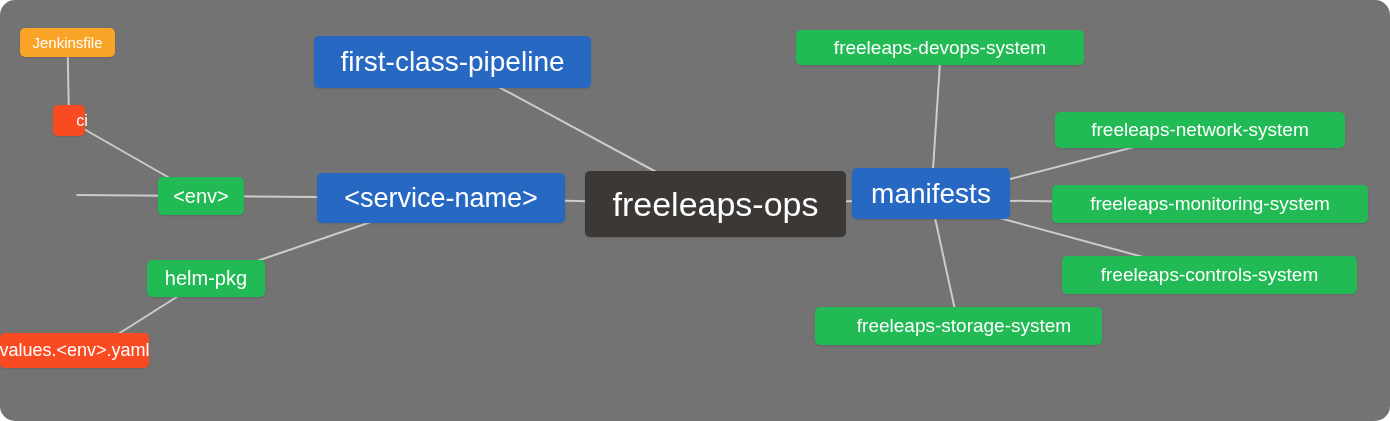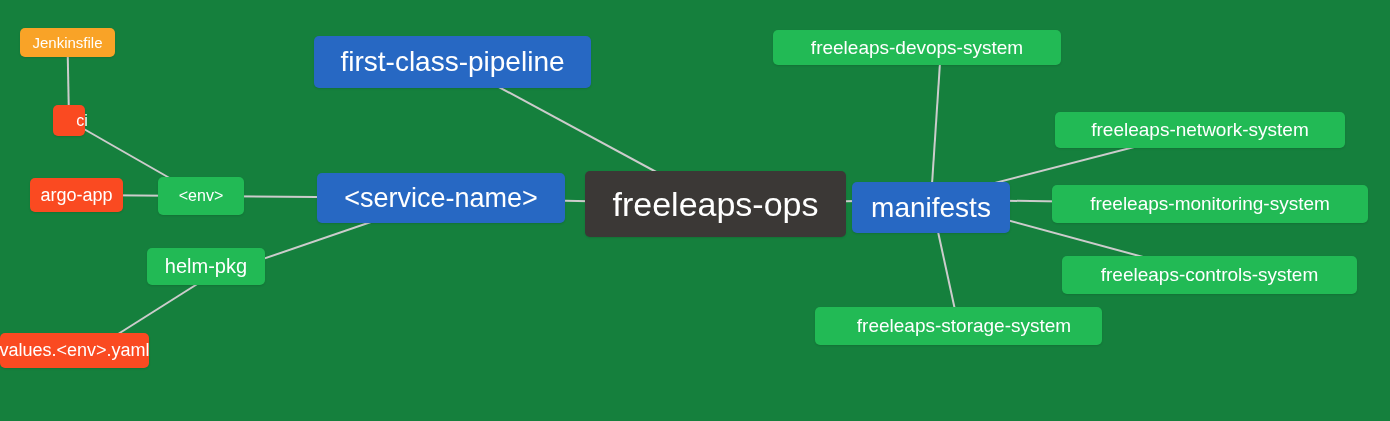--- a/index.html
+++ b/index.html
@@ -34,45 +34,44 @@
     white-space: nowrap;
     box-sizing: border-box;
     box-shadow: 0 1px 2px rgba(0,0,0,0.12);
     cursor: default;
     user-select: none;
   }
 </style>
 </head>
 <body>
 
-<div class="canvas" style="background: #15803d;">
+<div class="canvas" style="background: #737373; border-radius: 15px;">
   <svg class="edge-layer" width="1390" height="421" viewBox="0 0 1390 421">
       <line x1="67.5" y1="42.5" x2="69" y2="120.5" stroke="#cccccc" stroke-width="2"></line>
       <line x1="69" y1="120.5" x2="201" y2="196" stroke="#cccccc" stroke-width="2"></line>
       <line x1="76.5" y1="195" x2="201" y2="196" stroke="#cccccc" stroke-width="2"></line>
       <line x1="201" y1="196" x2="441" y2="198" stroke="#cccccc" stroke-width="2"></line>
       <line x1="206" y1="278.5" x2="441" y2="198" stroke="#cccccc" stroke-width="2"></line>
       <line x1="92" y1="350.5" x2="206" y2="278.5" stroke="#cccccc" stroke-width="2"></line>
       <line x1="441" y1="198" x2="715.5" y2="204" stroke="#cccccc" stroke-width="2"></line>
       <line x1="452.5" y1="62" x2="715.5" y2="204" stroke="#cccccc" stroke-width="2"></line>
       <line x1="715.5" y1="204" x2="931" y2="199.5" stroke="#cccccc" stroke-width="2"></line>
       <line x1="931" y1="199.5" x2="941" y2="47.5" stroke="#cccccc" stroke-width="2"></line>
       <line x1="931" y1="199.5" x2="1200" y2="130" stroke="#cccccc" stroke-width="2"></line>
       <line x1="931" y1="199.5" x2="1210" y2="204" stroke="#cccccc" stroke-width="2"></line>
       <line x1="931" y1="199.5" x2="1209.5" y2="275" stroke="#cccccc" stroke-width="2"></line>
       <line x1="931" y1="199.5" x2="958.5" y2="326" stroke="#cccccc" stroke-width="2"></line>
     </svg>
 <div class="node" style="left: 20px; top: 28px; width: 95px; height: 29px; font-size: 15px; background: rgb(249, 163, 39); color: rgb(255, 255, 255);">Jenkinsfile</div>
     <div class="node" style="left: 53px; top: 105px; width: 32px; height: 31px; font-size: 16px; background: rgb(250, 74, 33); color: rgb(255, 255, 255); padding-left: 26px;">ci</div>
-    <div class="node" style="left: 30px; top: 178px; width: 93px; height: 34px; font-size: 18px; background: rgb(250, 74, 33); color: rgb(255, 255, 255);">argo-app</div>
-    <div class="node" style="left: 158px; top: 177px; width: 86px; height: 38px; font-size: 16px; background: rgb(34, 186, 85); color: rgb(255, 255, 255);">&lt;env&gt;</div>
-    <div class="node" style="left: 147px; top: 248px; width: 118px; height: 37px; font-size: 20px; background: rgb(34, 186, 85); color: rgb(255, 255, 255);">helm-pkg</div>
+    <div class="node" style="left: 158px; top: 177px; width: 86px; height: 38px; font-size: 20px; background: rgb(34, 186, 85); color: rgb(255, 255, 255);">&lt;env&gt;</div>
+    <div class="node" style="left: 147px; top: 260px; width: 118px; height: 37px; font-size: 20px; background: rgb(34, 186, 85); color: rgb(255, 255, 255);">helm-pkg</div>
     <div class="node" style="left: 0; top: 333px; width: 149px; height: 35px; font-size: 18px; background: rgb(250, 74, 33); color: rgb(255, 255, 255);">values.&lt;env&gt;.yaml</div>
     <div class="node" style="left: 314px; top: 36px; width: 277px; height: 52px; font-size: 28px; background: rgb(39, 104, 195); color: rgb(255, 255, 255);">first-class-pipeline</div>
     <div class="node" style="left: 317px; top: 173px; width: 248px; height: 50px; font-size: 27px; background: rgb(39, 104, 195); color: rgb(255, 255, 255);">&lt;service-name&gt;</div>
     <div class="node" style="left: 585px; top: 171px; width: 261px; height: 66px; font-size: 34px; background: rgb(59, 56, 54); color: rgb(255, 255, 255);">freeleaps-ops</div>
-    <div class="node" style="left: 852px; top: 182px; width: 158px; height: 51px; font-size: 28px; background: rgb(39, 104, 195); color: rgb(255, 255, 255);">manifests</div>
-    <div class="node" style="left: 773px; top: 30px; width: 288px; height: 35px; font-size: 19px; background: rgb(34, 186, 85); color: rgb(255, 255, 255);">freeleaps-devops-system</div>
+    <div class="node" style="left: 852px; top: 168px; width: 158px; height: 51px; font-size: 28px; background: rgb(39, 104, 195); color: rgb(255, 255, 255);">manifests</div>
+    <div class="node" style="left: 796px; top: 30px; width: 288px; height: 35px; font-size: 19px; background: rgb(34, 186, 85); color: rgb(255, 255, 255);">freeleaps-devops-system</div>
     <div class="node" style="left: 1055px; top: 112px; width: 290px; height: 36px; font-size: 19px; background: rgb(34, 186, 85); color: rgb(255, 255, 255);">freeleaps-network-system</div>
     <div class="node" style="left: 1052px; top: 185px; width: 316px; height: 38px; font-size: 19px; background: rgb(34, 186, 85); color: rgb(255, 255, 255);">freeleaps-monitoring-system</div>
     <div class="node" style="left: 1062px; top: 256px; width: 295px; height: 38px; font-size: 19px; background: rgb(34, 186, 85); color: rgb(255, 255, 255);">freeleaps-controls-system</div>
     <div class="node" style="left: 815px; top: 307px; width: 287px; height: 38px; font-size: 19px; background: rgb(34, 186, 85); color: rgb(255, 255, 255); padding-left: 11px;">freeleaps-storage-system</div>
   </div>
 
 </body></html>

